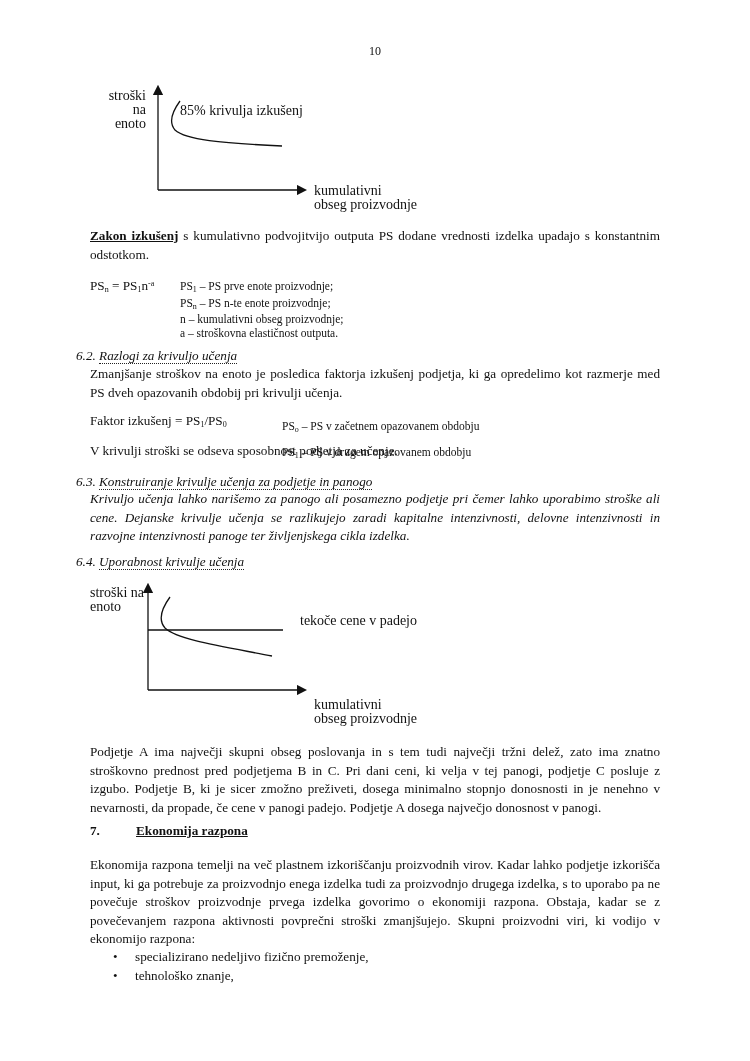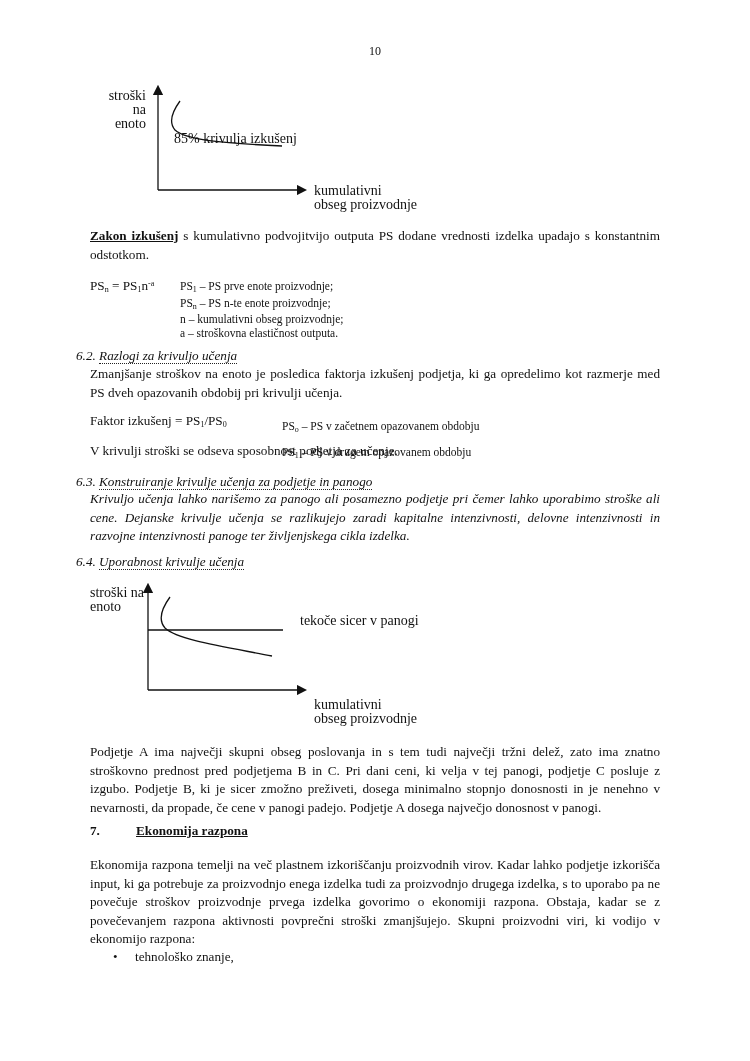--- a/index.html
+++ b/index.html
@@ -33,21 +33,21 @@
       </marker>
     </defs>
     <line x1="158" y1="190" x2="158" y2="90" stroke="#111" stroke-width="1.3" marker-end="url(#arr)"></line>
     <line x1="158" y1="190" x2="302" y2="190" stroke="#111" stroke-width="1.3" marker-end="url(#arr)"></line>
     <path d="M180,101 C172,112 168,122 175,130 C186,140 220,143 282,146" fill="none" stroke="#111" stroke-width="1.3"></path>
   </svg>
   <div class="abs chart-lbl" style="left:96px;top:89px;text-align:right;width:50px;">
     <div>stroški na</div>
     <div>enoto</div>
   </div>
-  <div class="abs chart-lbl" style="left:174px;top:104px;margin-top:28px;">85% krivulja izkušenj</div>
+  <div class="abs chart-lbl" style="left:180px;top:104px;">85% krivulja izkušenj</div>
   <div class="abs chart-lbl" style="left:314px;top:184px;">
     <div>kumulativni</div>
     <div>obseg proizvodnje</div>
   </div>
 </div>
 
 <div class="abs para" style="top:227px;"><span class="bold-ul">Zakon izkušenj</span><span> s kumulativno podvojitvijo outputa PS dodane vrednosti izdelka upadajo s konstantnim odstotkom.</span></div>
 
 <div class="abs" style="left:90px;top:278px;">
   <span>PS</span><sub>n</sub><span> = </span><span>PS</span><sub>1</sub><span>n</span><sup>-a</sup>
@@ -84,30 +84,31 @@
     </defs>
     <line x1="148" y1="120" x2="148" y2="18" stroke="#111" stroke-width="1.3" marker-end="url(#arr2)"></line>
     <line x1="148" y1="120" x2="302" y2="120" stroke="#111" stroke-width="1.3" marker-end="url(#arr2)"></line>
     <line x1="148" y1="60" x2="283" y2="60" stroke="#111" stroke-width="1.3"></line>
     <path d="M170,27 C162,38 158,50 165,58 C178,70 220,76 272,86" fill="none" stroke="#111" stroke-width="1.3"></path>
   </svg>
   <div class="abs chart-lbl" style="left:90px;top:16px;">
     <div>stroški na</div>
     <div>enoto</div>
   </div>
-  <div class="abs chart-lbl" style="left:300px;top:44px;">tekoče sicer v panogi</div>
+  <div class="abs chart-lbl" style="left:300px;top:44px;">tekoče cene v padejo</div>
   <div class="abs chart-lbl" style="left:314px;top:128px;">
     <div>kumulativni</div>
     <div>obseg proizvodnje</div>
   </div>
 </div>
 
 <div class="abs para" style="top:743px;">Podjetje A ima največji skupni obseg poslovanja in s tem tudi največji tržni delež, zato ima znatno stroškovno prednost pred podjetjema B in C. Pri dani ceni, ki velja v tej panogi, podjetje C posluje z izgubo. Podjetje B, ki je sicer zmožno preživeti, dosega minimalno stopnjo donosnosti in je nenehno v nevarnosti, da propade, če cene v panogi padejo. Podjetje A dosega največjo donosnost v panogi.</div>
 
 <div class="abs" style="left:90px;top:823px;font-weight:bold;">
   <span>7.</span><span style="position:absolute;left:46px;text-decoration:underline;white-space:nowrap;">Ekonomija razpona</span>
 </div>
 <div class="abs para" style="top:856px;">Ekonomija razpona temelji na več plastnem izkoriščanju proizvodnih virov. Kadar lahko podjetje izkorišča input, ki ga potrebuje za proizvodnjo enega izdelka tudi za proizvodnjo drugega izdelka, s to uporabo pa ne povečuje stroškov proizvodnje prvega izdelka govorimo o ekonomiji razpona. Obstaja, kadar se z povečevanjem razpona aktivnosti povprečni stroški zmanjšujejo. Skupni proizvodni viri, ki vodijo v ekonomijo razpona:</div>
 <div class="abs" style="left:90px;top:948px;width:570px;">
   <ul class="bullets">
+    <li>specializirano nedeljivo fizično premoženje,</li>
     <li>tehnološko znanje,</li>
   </ul>
 </div>
 
 </body></html>

